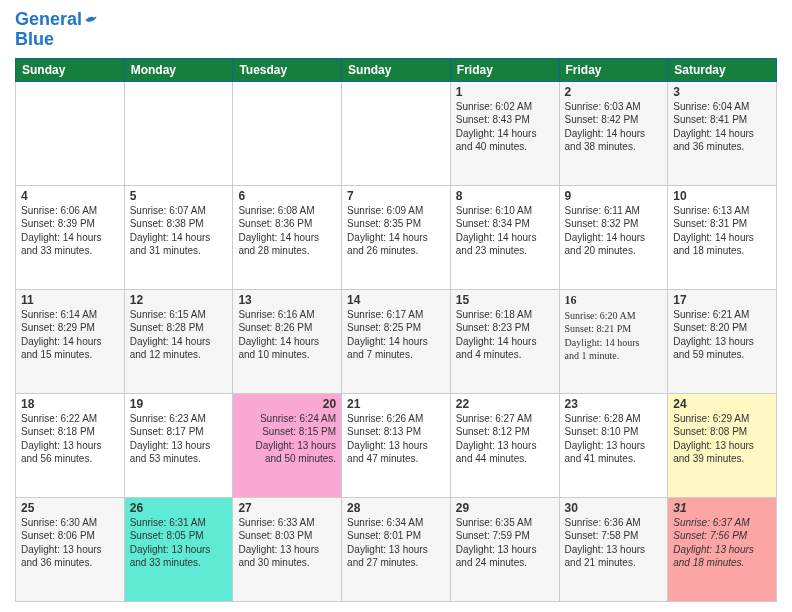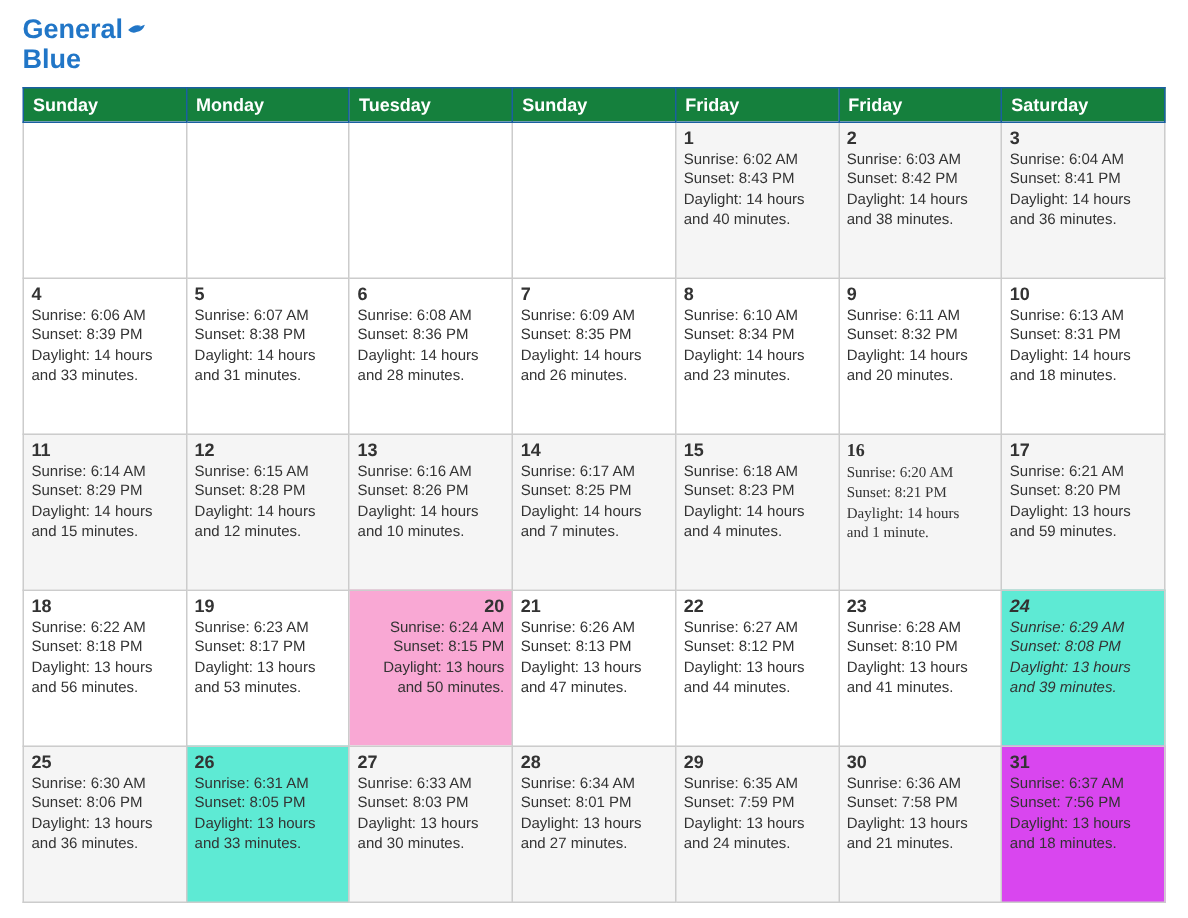--- a/index.html
+++ b/index.html
@@ -234,21 +234,21 @@
             <div class="day-info">Sunrise: 6:26 AM<br>Sunset: 8:13 PM<br>Daylight: 13 hours<br>and 47 minutes.</div>
           </td>
           <td style="background: rgb(255, 255, 255);">
             <span class="day-num">22</span>
             <div class="day-info">Sunrise: 6:27 AM<br>Sunset: 8:12 PM<br>Daylight: 13 hours<br>and 44 minutes.</div>
           </td>
           <td style="background: rgb(255, 255, 255);">
             <span class="day-num">23</span>
             <div class="day-info">Sunrise: 6:28 AM<br>Sunset: 8:10 PM<br>Daylight: 13 hours<br>and 41 minutes.</div>
           </td>
-          <td style="background: #5eead4; font-style: italic;">
+          <td style="background: #fef9c3;">
             <span class="day-num">24</span>
             <div class="day-info">Sunrise: 6:29 AM<br>Sunset: 8:08 PM<br>Daylight: 13 hours<br>and 39 minutes.</div>
           </td>
         </tr>
         <tr>
           <td style="background: rgb(245, 245, 245);">
             <span class="day-num">25</span>
             <div class="day-info">Sunrise: 6:30 AM<br>Sunset: 8:06 PM<br>Daylight: 13 hours<br>and 36 minutes.</div>
           </td>
           <td style="background: #5eead4;">
@@ -264,20 +264,20 @@
             <div class="day-info">Sunrise: 6:34 AM<br>Sunset: 8:01 PM<br>Daylight: 13 hours<br>and 27 minutes.</div>
           </td>
           <td style="background: rgb(245, 245, 245);">
             <span class="day-num">29</span>
             <div class="day-info">Sunrise: 6:35 AM<br>Sunset: 7:59 PM<br>Daylight: 13 hours<br>and 24 minutes.</div>
           </td>
           <td style="background: rgb(245, 245, 245);">
             <span class="day-num">30</span>
             <div class="day-info">Sunrise: 6:36 AM<br>Sunset: 7:58 PM<br>Daylight: 13 hours<br>and 21 minutes.</div>
           </td>
-          <td style="background: #d946ef;">
+          <td style="background: #fca5a5; font-style: italic;">
             <span class="day-num">31</span>
             <div class="day-info">Sunrise: 6:37 AM<br>Sunset: 7:56 PM<br>Daylight: 13 hours<br>and 18 minutes.</div>
           </td>
         </tr>
       </tbody>
   </table>
 </div>
 
 </body></html>

